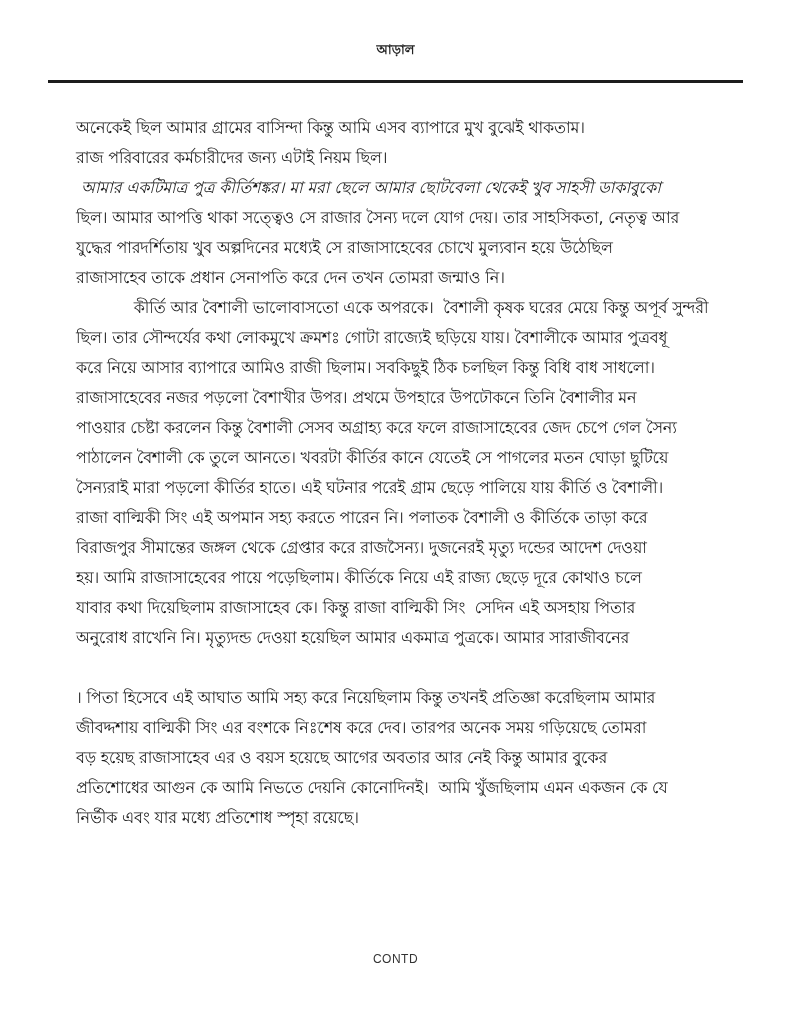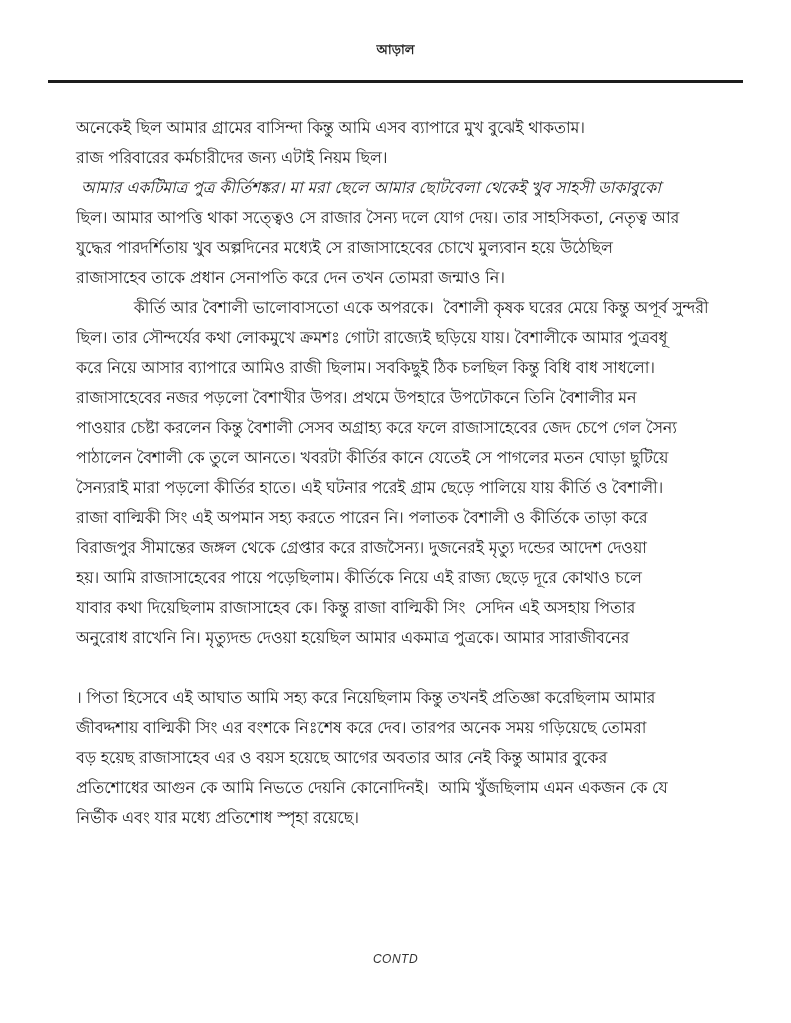--- a/index.html
+++ b/index.html
@@ -53,21 +53,20 @@
     .footer-contd {
       position: absolute;
       top: 952px;
       left: 0;
       width: 791px;
       text-align: center;
       font-size: 12px;
       letter-spacing: 0.5px;
       color: #333;
       font-family: "Liberation Sans", sans-serif;
-      font-style: italic;
     }
   </style>
 </head>
 <body>
 
 <div class="header-title">আড়াল</div>
 <div class="header-rule"></div>
 
 <div class="body-text">
   <div>

